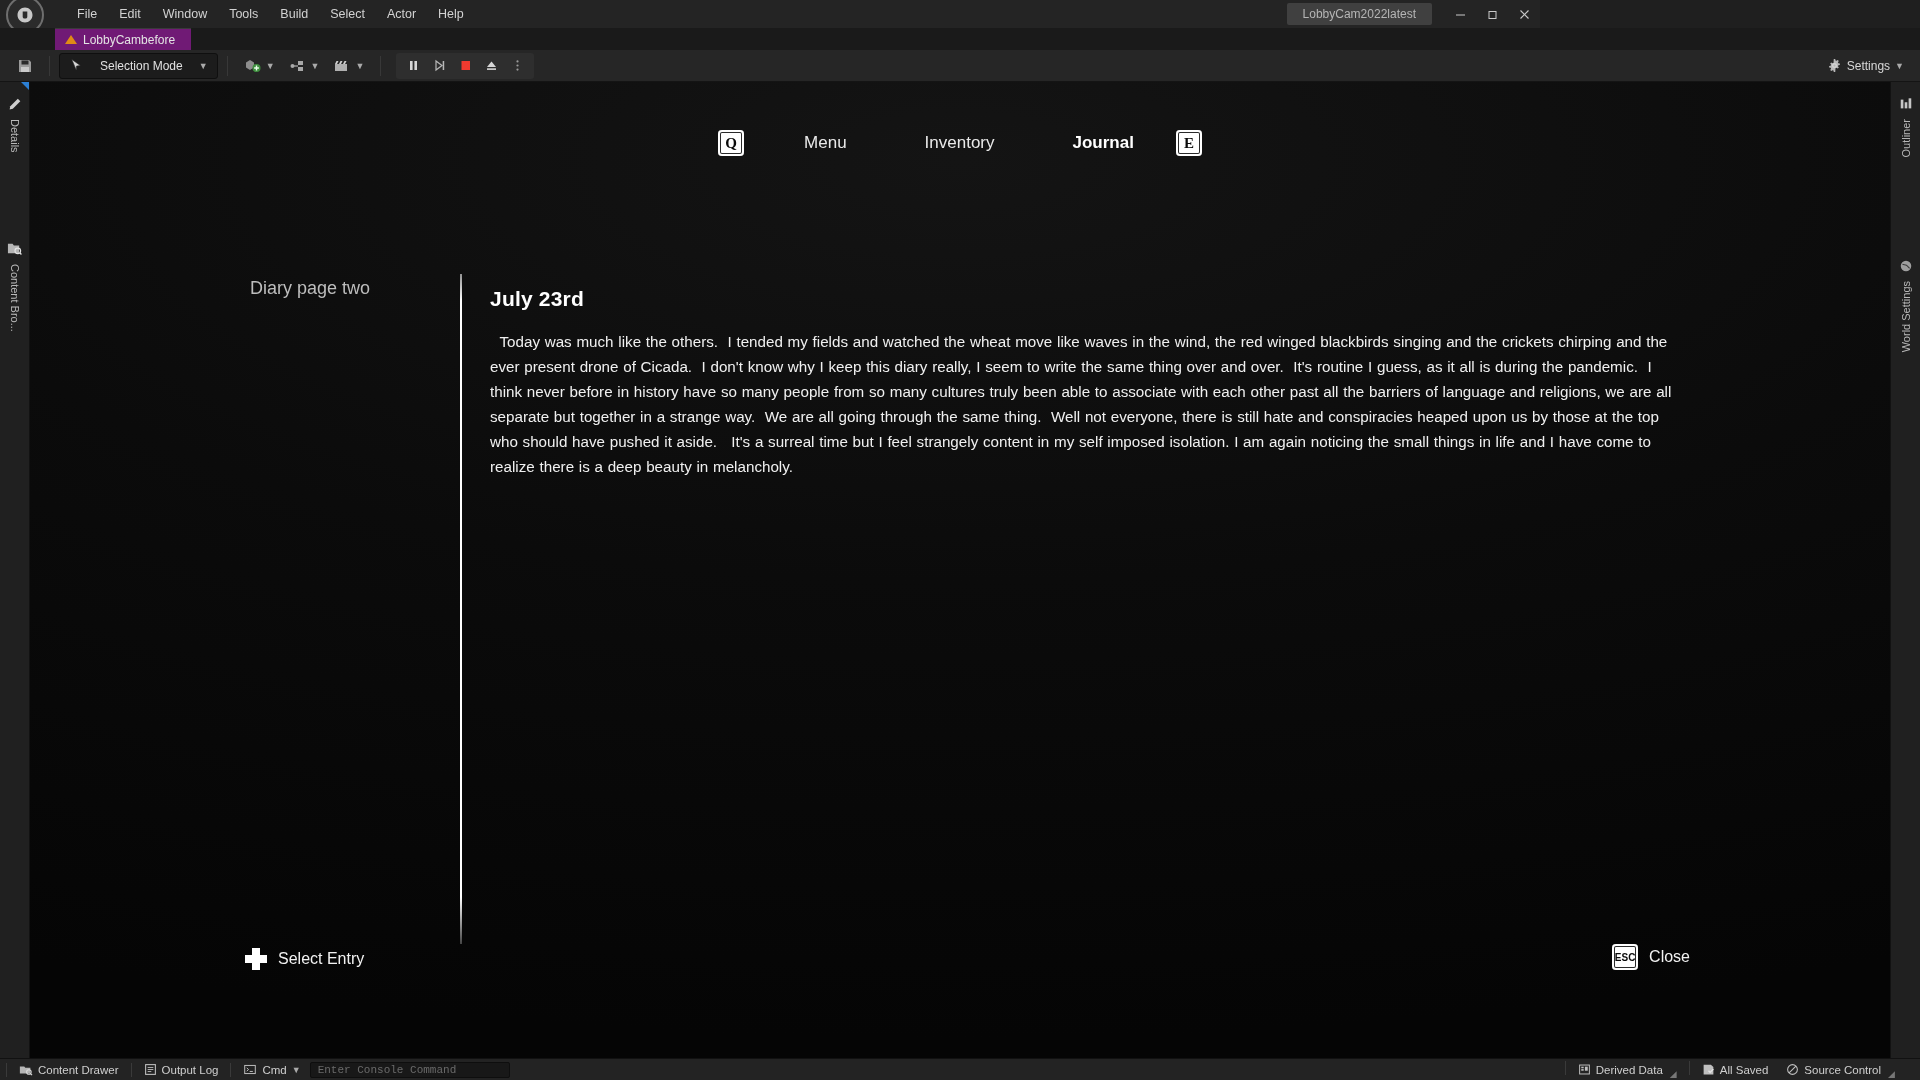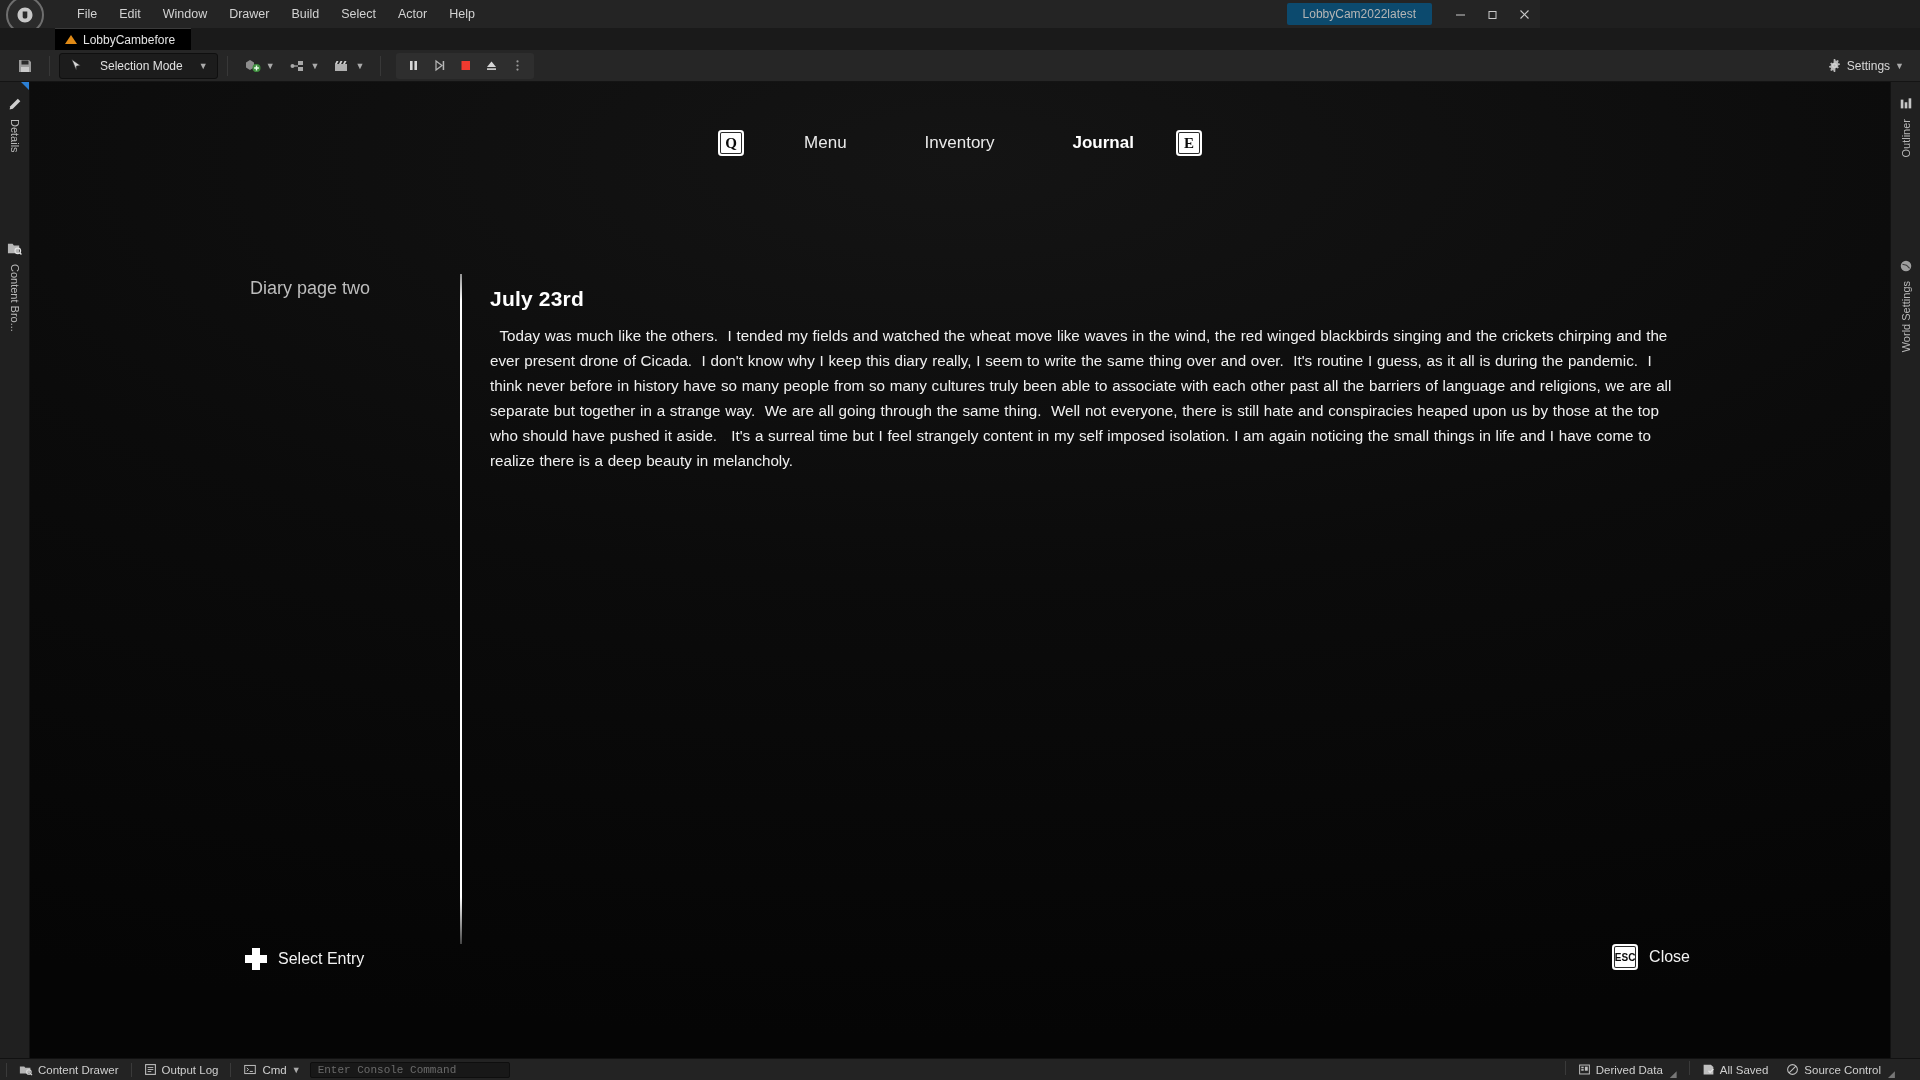--- a/index.html
+++ b/index.html
@@ -26,37 +26,37 @@
     color: #c8c8c8; font-size: 20px; font-family: "Liberation Serif", serif;
     background: #2b2b2b; flex: 0 0 auto;
   }
   .menubar { display: flex; align-items: center; margin-left: 22px; height: 28px; }
   .menubar .mi {
     padding: 4px 11px; font-size: 12.5px; color: #d2d2d2; cursor: default;
     line-height: 16px;
   }
   .win-title {
     position: absolute; right: 108px; top: 3px;
-    background: #0c4a6e; color: #b5b5b5; font-size: 12px;
+    background: #404040; color: #b5b5b5; font-size: 12px;
     padding: 4px 16px; border-radius: 2px; white-space: nowrap;
   }
   .win-btns { position: absolute; right: 0; top: 0; height: 28px; display: flex; }
   .win-btn {
     width: 32px; height: 28px; display: flex; align-items: center; justify-content: center;
     color: #c9c9c9; font-size: 12px;
   }
 
   
   .tabbar {
     position: absolute; top: 28px; left: 0; width: 1920px; height: 22px;
     background: #1a1a1a;
   }
   .level-tab {
     position: absolute; left: 55px; top: 0; height: 22px;
-    background: #000000; display: flex; align-items: center;
+    background: #701a75; display: flex; align-items: center;
     padding: 0 16px 0 10px; gap: 6px; border-top: 1px solid #3a3a3a;
   }
   .level-tab .tri {
     width: 0; height: 0; border-left: 6px solid transparent;
     border-right: 6px solid transparent; border-bottom: 9px solid #e08a16;
   }
   .level-tab .lbl { font-size: 12px; color: #e4e4e4; }
 
   
   .toolbar {
@@ -141,21 +141,21 @@
     position: absolute; left: 430px; top: 192px; width: 2px; height: 670px;
     background: linear-gradient(to bottom, rgba(255,255,255,.55), #ffffff 4%, #ffffff 93%, rgba(255,255,255,.25) 100%);
   }
   .entry-list {
     position: absolute; left: 150px; top: 196px; width: 260px; text-align: center;
   }
   .entry-item { font-size: 18px; color: #a7a7a7; }
   .entry-item.selected { color: #bdbdbd; }
 
   .page-pane { position: absolute; left: 460px; top: 205px; width: 1195px; }
-  .page-title { font-size: 21px; font-weight: bold; color: #ffffff; margin-bottom: 12px; letter-spacing: .2px; }
+  .page-title { font-size: 21px; font-weight: bold; color: #ffffff; margin-bottom: 18px; letter-spacing: .2px; }
   .page-body {
     font-size: 15.2px; line-height: 25px; color: #f0f0f0; text-align: left;
     white-space: pre-wrap; word-spacing: .5px;
   }
 
   .hud-action { position: absolute; display: flex; align-items: center; gap: 11px; }
   .hud-action .lbl { font-size: 16px; color: #f2f2f2; }
   .hud-action.select { left: 215px; bottom: 88px; }
   .hud-action.close { right: 200px; bottom: 88px; }
   .dpad { width: 22px; height: 22px; position: relative; }
@@ -196,21 +196,21 @@
     <div class="ue-logo">
       <svg width="20" height="20" viewBox="0 0 20 20">
           <path d="M10 2.5c-4.1 0-7.5 3.4-7.5 7.5S5.9 17.5 10 17.5 17.5 14.1 17.5 10 14.1 2.5 10 2.5zm-2.3 4h4.6v5.2c0 1-.8 1.8-1.8 1.8H9.5c-1 0-1.8-.8-1.8-1.8V6.5z" fill="#c8c8c8"></path>
         </svg>
     </div>
 
     <div class="menubar">
       <div class="mi">File</div>
       <div class="mi">Edit</div>
       <div class="mi">Window</div>
-      <div class="mi">Drawer</div>
+      <div class="mi">Tools</div>
       <div class="mi">Build</div>
       <div class="mi">Select</div>
       <div class="mi">Actor</div>
       <div class="mi">Help</div>
     </div>
 
     <div class="win-title">LobbyCam2022latest</div>
 
     <div class="win-btns">
       <div class="win-btn">

